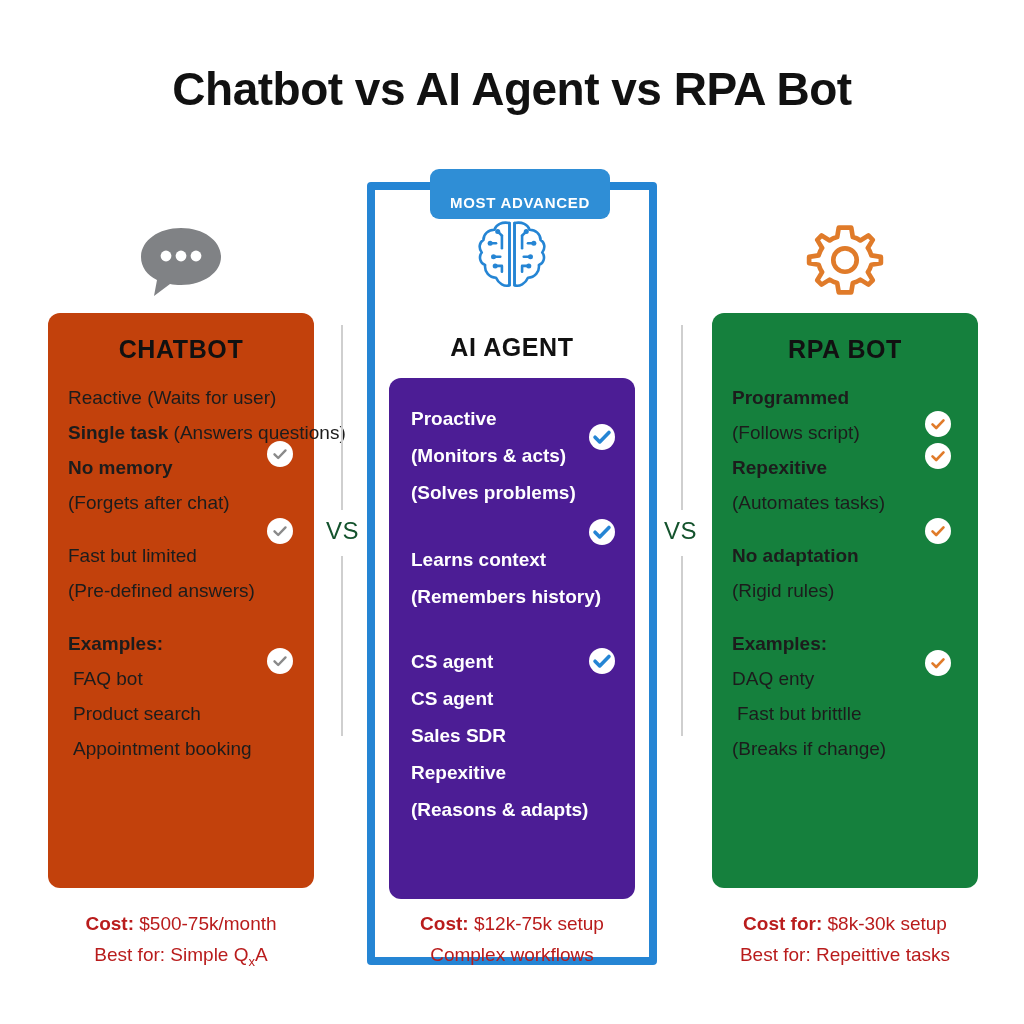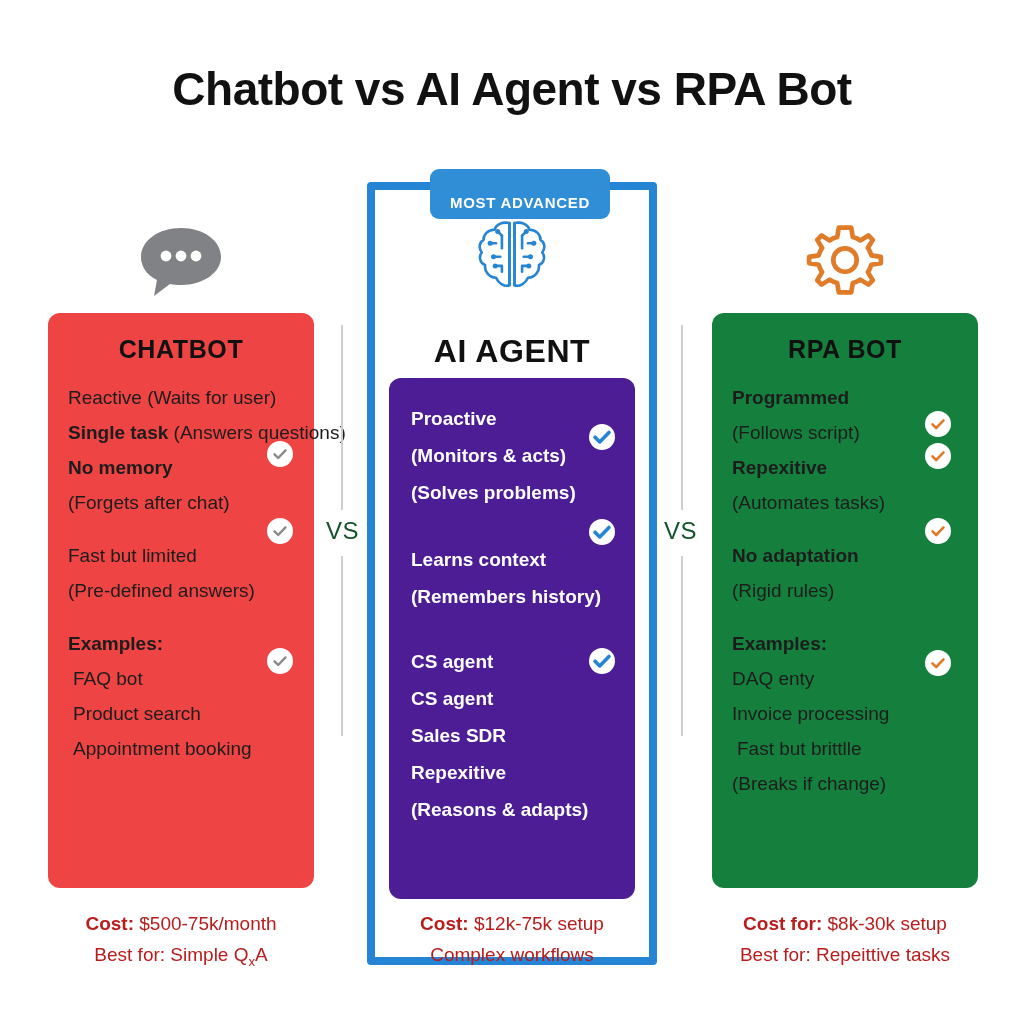--- a/index.html
+++ b/index.html
@@ -56,21 +56,21 @@
   .side-card {
     position: absolute;
     top: 313px;
     left: 12px;
     width: 266px;
     height: 575px;
     border-radius: 12px;
     box-sizing: border-box;
     padding: 22px 20px 0 20px;
   }
-  #card-chatbot { background: #ef4444; }
+  #card-chatbot { background: #c2410c; }
   #card-rpa     { background: #15803d; }
 
   .card-head {
     text-align: center;
     font-size: 25px;
     font-weight: 700;
     letter-spacing: 0.6px;
     color: #111111;
     margin-bottom: 16px;
   }
@@ -132,21 +132,21 @@
     font-weight: 700;
     letter-spacing: 0.7px;
     z-index: 5;
   }
   #agent-head {
     position: absolute;
     left: 367px;
     top: 333px;
     width: 290px;
     text-align: center;
-    font-size: 32px;
+    font-size: 25px;
     font-weight: 700;
     letter-spacing: 0.6px;
     color: #111111;
   }
   #agent-card {
     position: absolute;
     left: 389px;
     top: 378px;
     width: 246px;
     height: 521px;
@@ -365,21 +365,20 @@
       <div class="ln"><span class="b">Programmed</span></div>
       <div class="ln"><span>(Follows script)</span></div>
       <div class="ln"><span class="b">Repexitive</span></div>
       <div class="ln"><span>(Automates tasks)</span></div>
       <div class="gap"></div>
       <div class="ln"><span class="b">No adaptation</span></div>
       <div class="ln"><span>(Rigid rules)</span></div>
       <div class="gap"></div>
       <div class="ln"><span class="b">Examples:</span></div>
       <div class="ln"><span>DAQ enty</span></div>
-      <div class="ln"><span>Invoice processing</span></div>
       <div class="ln ind1"><span>Fast but brittlle</span></div>
       <div class="ln"><span>(Breaks if change)</span></div>
     </div>
   </div>
 
   <div class="chk" style="left:225px; top:411px;">
     <svg width="20" height="20" viewBox="0 0 20 20">
         <path d="M4.5 10.3 L8.2 14 L15.5 6.4" fill="none" stroke="#e07b2a" stroke-width="2.6" stroke-linecap="round" stroke-linejoin="round"></path>
       </svg>
   </div>

